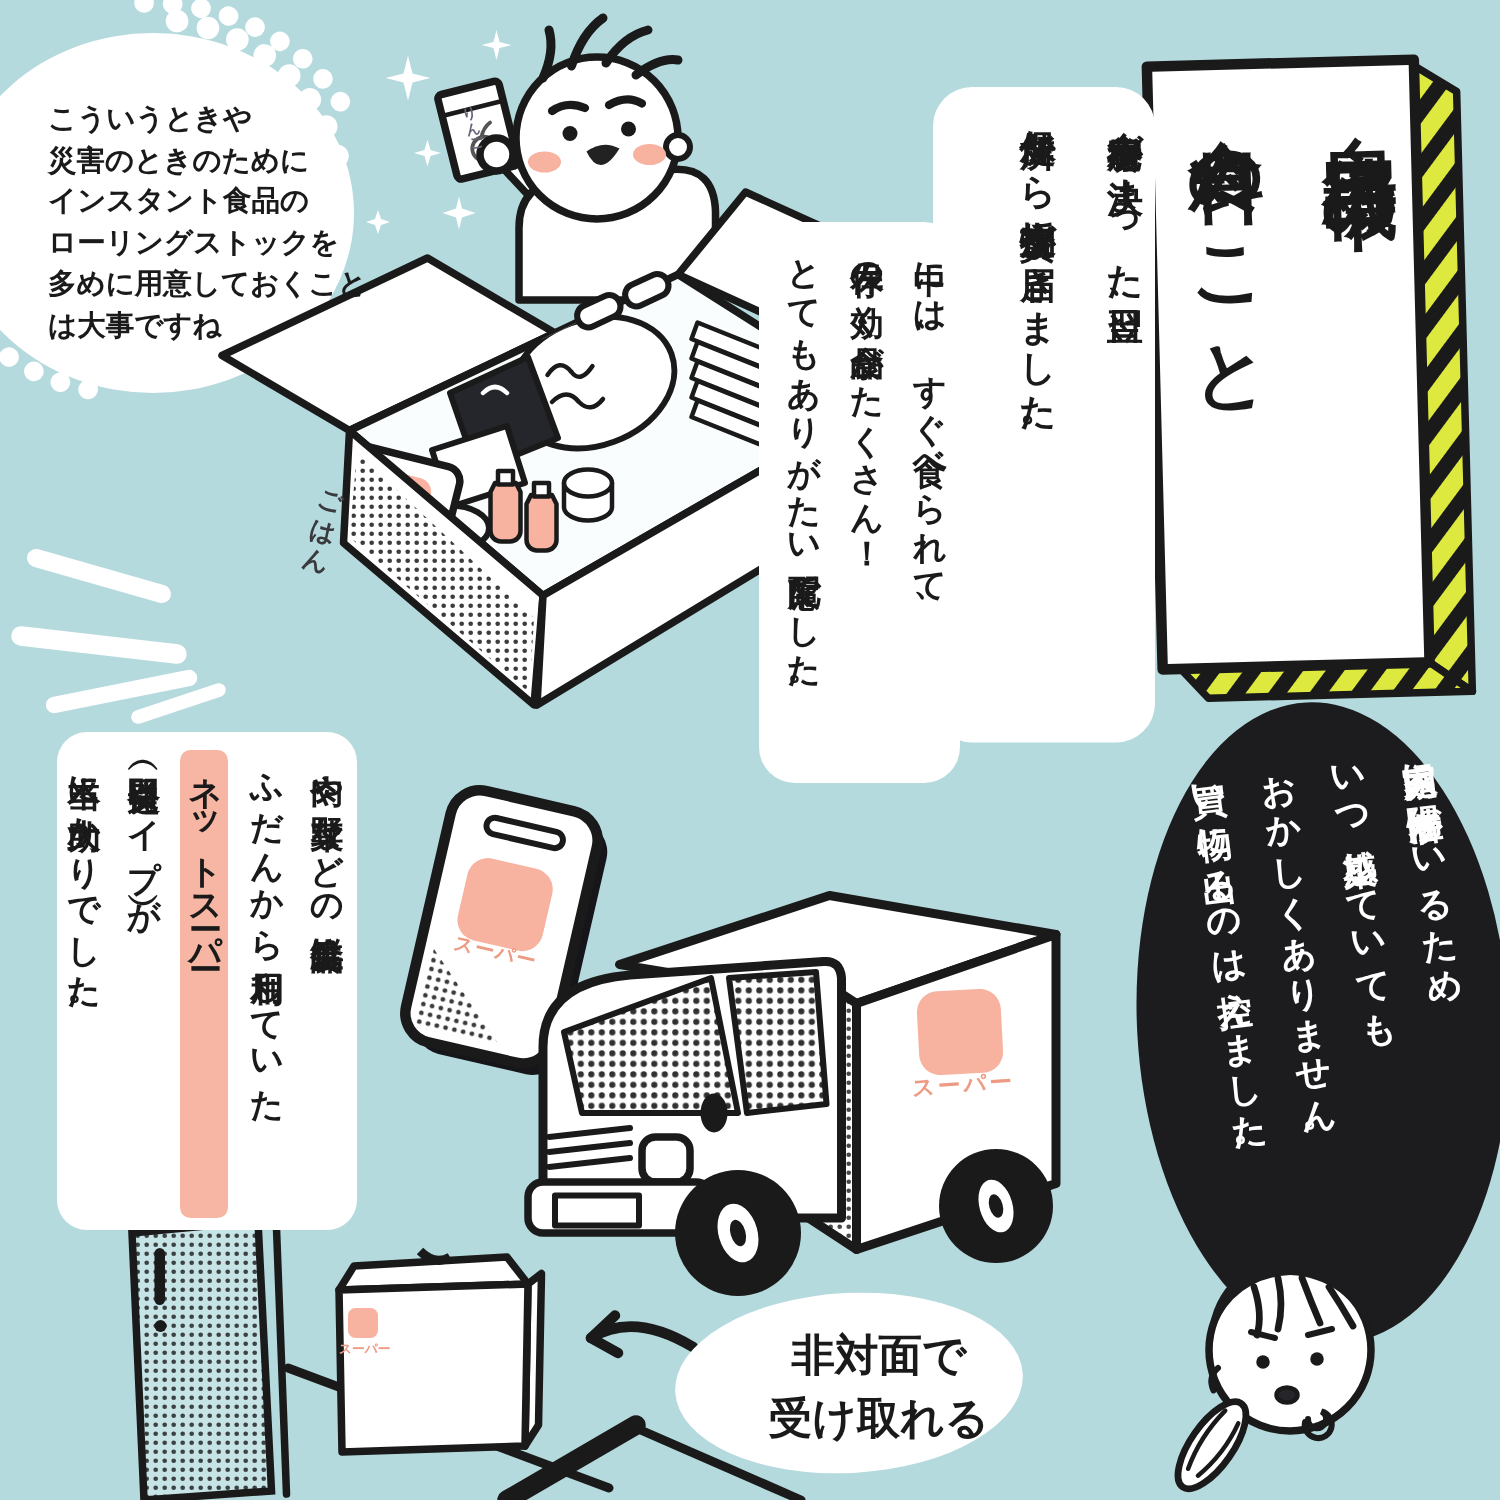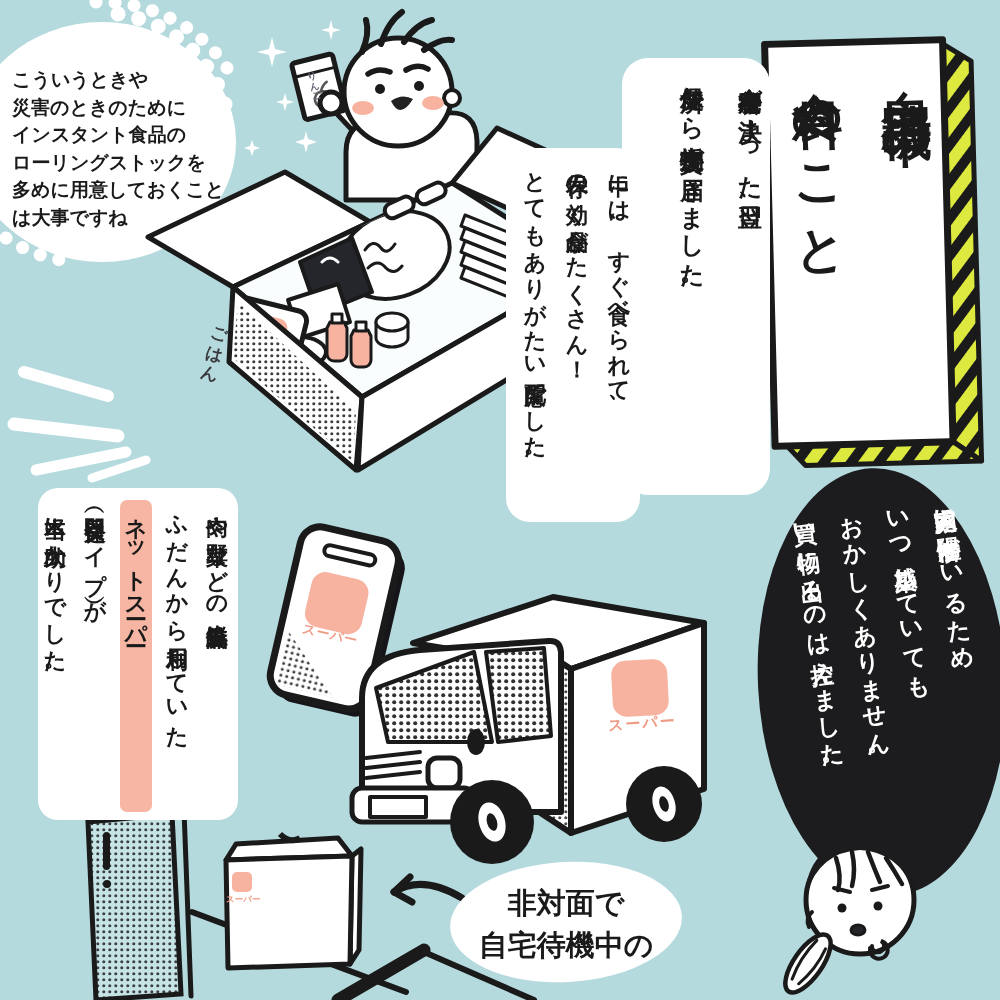--- a/index.html
+++ b/index.html
@@ -1,20 +1,20 @@
 <!DOCTYPE html>
 <html><head>
 <meta charset="utf-8">
 <style>
   html,body{margin:0;padding:0;}
   body{font-family:"DejaVu Sans",sans-serif;}
   #stage{position:relative;width:1000px;height:1000px;background:#b5dade;overflow:hidden;}
   #stage svg{position:absolute;left:0;top:0;}
   .txt{position:absolute;color:#1a1a1a;}
-  .pre{white-space:pre-line;}
+  .pre{white-space:pre-line;margin-left:20px;}
   .vwrap{writing-mode:vertical-rl;text-orientation:mixed;}
   .vcol{letter-spacing:1px;}
   
   #t-rolling{left:12px;top:66px;width:214px;height:180px;font-size:19px;line-height:1.45;font-weight:600;}
   
   #t-title{left:774px;top:52px;width:170px;height:388px;transform:rotate(-1.5deg);font-weight:900;font-size:50px;}
   #t-title .vcol{margin-block-end:22px;letter-spacing:7px;}
   
   #t-supply{left:630px;top:68px;width:136px;height:420px;font-size:24px;font-weight:600;}
   #t-supply .vcol{margin-block-end:26px;}
@@ -290,21 +290,21 @@
 </div>
 
 <div id="t-black" class="txt vwrap">
   <div class="vcol">家庭内に陽性者がいるため</div>
   <div class="vcol">いつ感染していても</div>
   <div class="vcol">おかしくありません。</div>
   <div class="vcol">買い物に出るのは控えました。</div>
 </div>
 
 <div id="t-pickup" class="txt pre">非対面で
-自宅待機中の</div>
+受け取れる</div>
 
 <span id="lbl-rice" class="lbl vwrap">ごはん</span>
 <span id="lbl-juice" class="lbl vwrap">りんご</span>
 <span id="lbl-phone" class="lbl">スーパー</span>
 <span id="lbl-truck" class="lbl">スーパー</span>
 <span id="lbl-parcel" class="lbl">スーパー</span>
 
 </div>
 
 </body></html>

